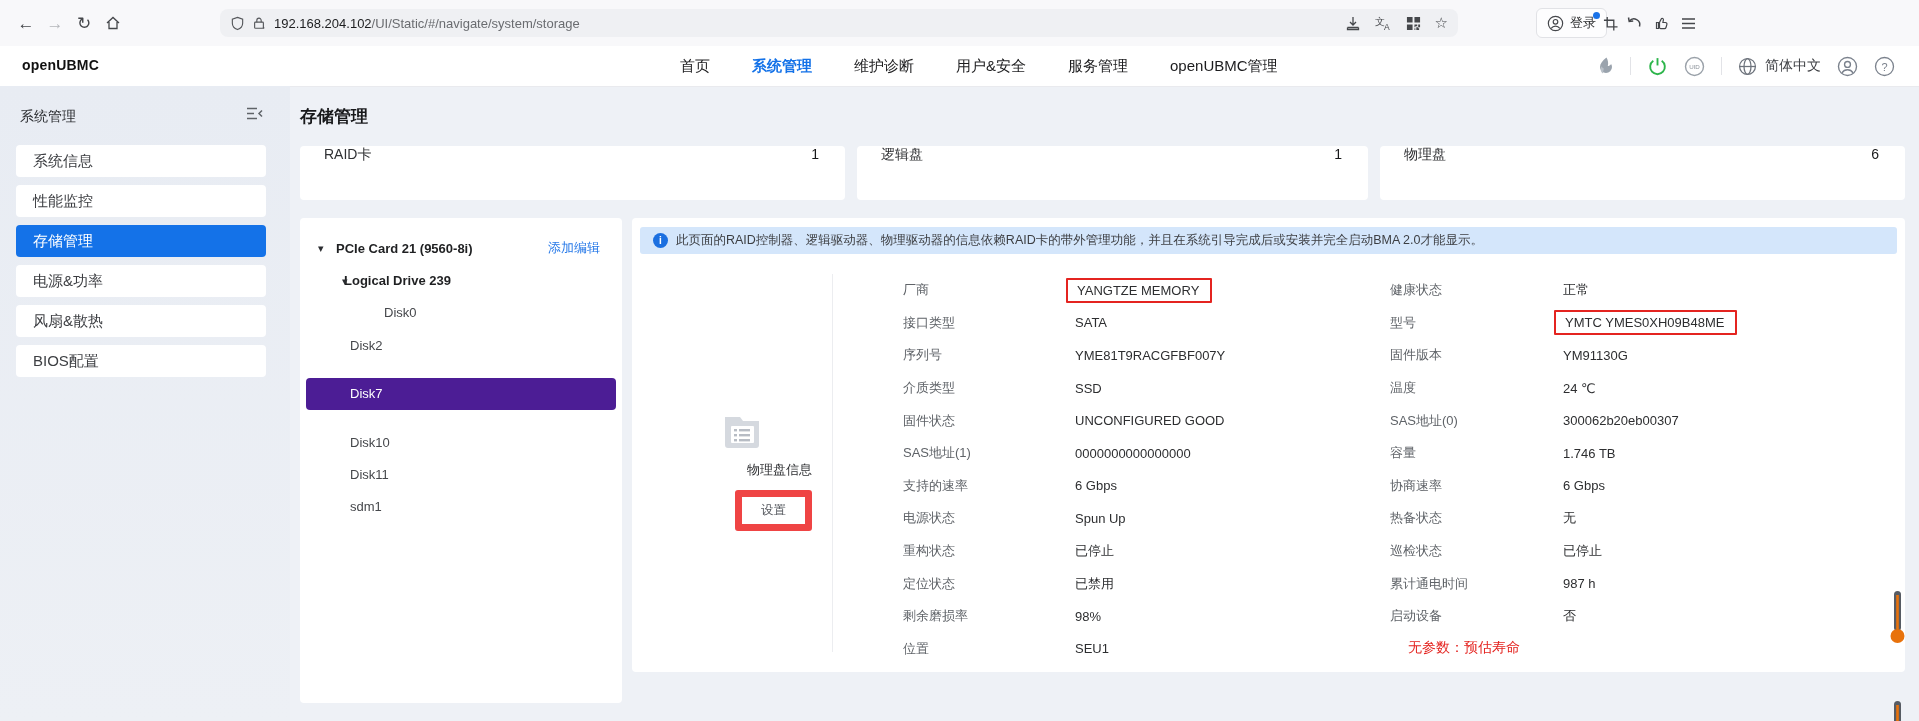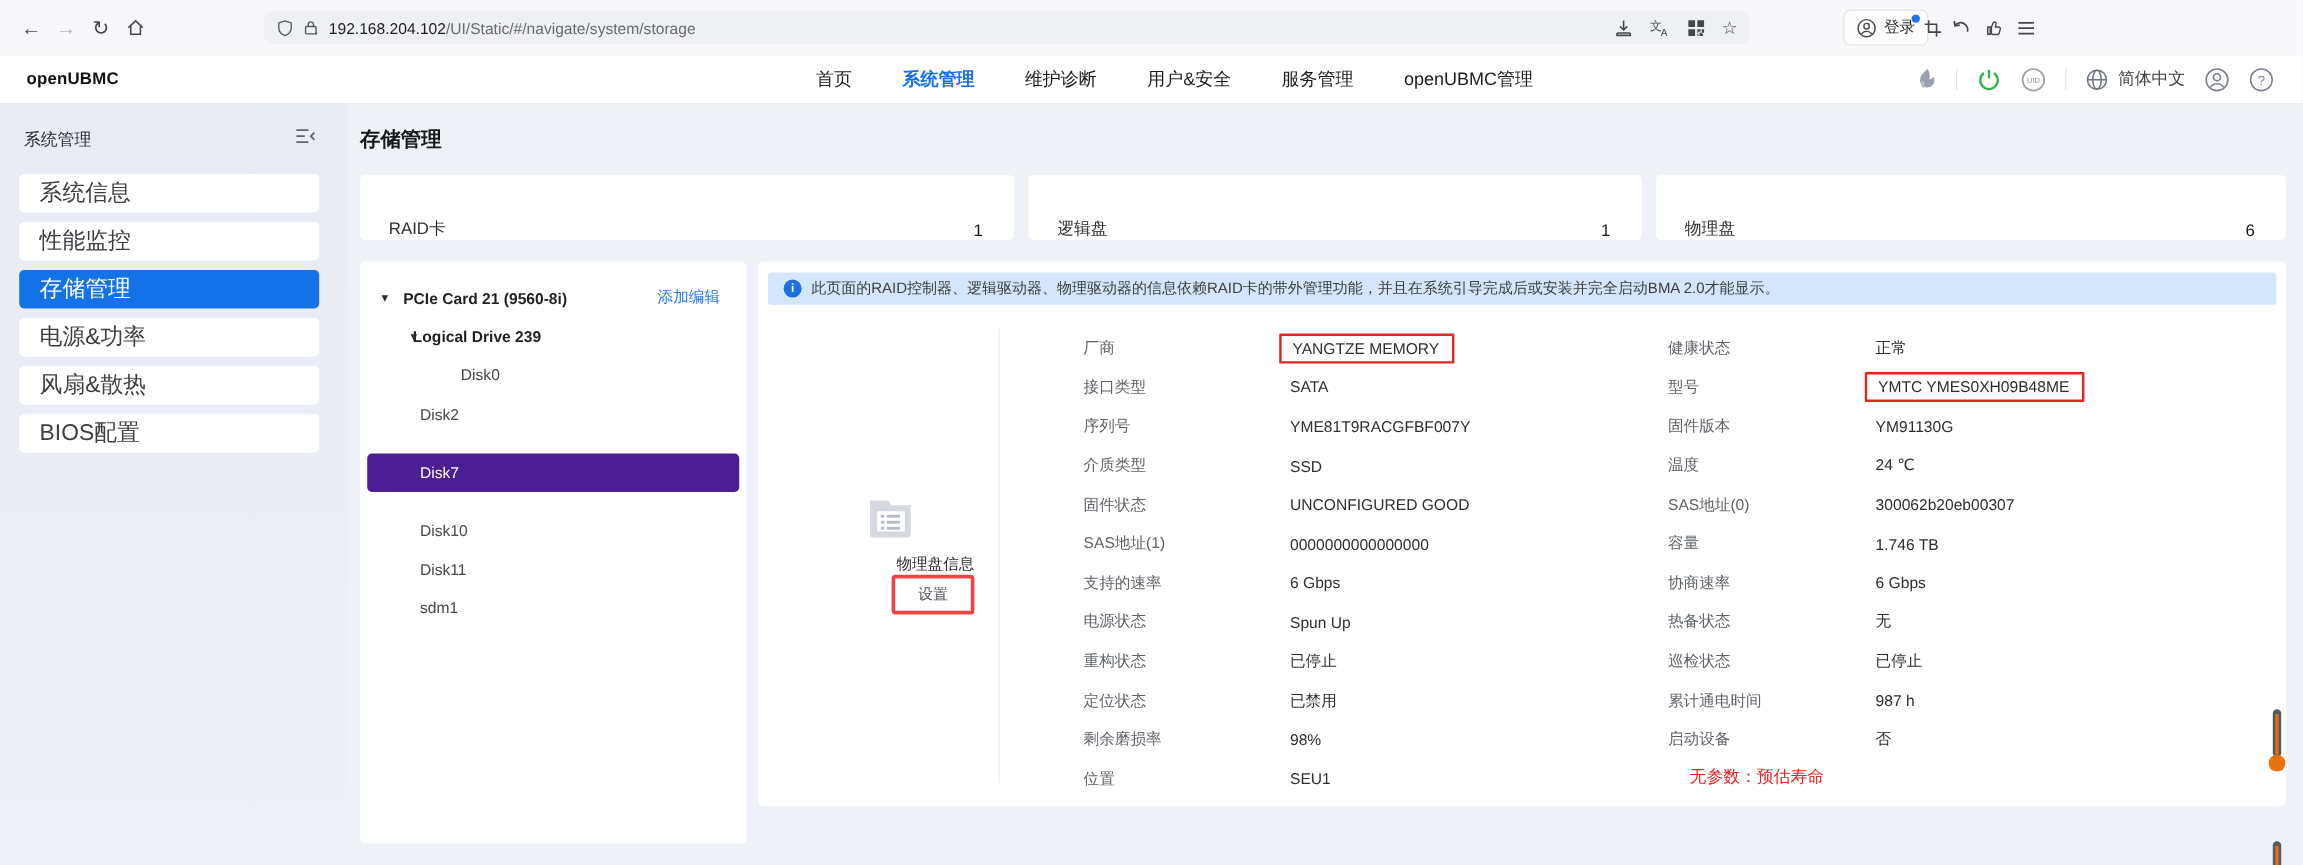--- a/index.html
+++ b/index.html
@@ -29,26 +29,26 @@
   .mainnav .nav-item.active{color:#1472e8;font-weight:bold}
   .hdr-right{position:absolute;right:24px;top:0;height:40px;display:flex;align-items:center;gap:16px}
   .hdr-divider{width:1px;height:18px;background:#e2e3e7}
   .hdr-lang{font-size:14px;color:#3c3e42;margin-left:-8px}
   .hdr-icon{cursor:pointer;display:flex;align-items:center}
   
   .sidebar{position:absolute;left:0;top:86px;width:290px;height:635px;background:linear-gradient(180deg,#e8ecf3,#edf0f5);}
   .side-title{position:absolute;left:20px;top:22px;font-size:14px;color:#2b2d31}
   .side-collapse{position:absolute;left:246px;top:20px;cursor:pointer}
   .side-list{position:absolute;left:16px;top:59px;width:250px}
-  .side-item{height:32px;margin-bottom:8px;background:#ffffff;border-radius:4px;display:flex;align-items:center;padding-left:17px;font-size:19px;color:#3c3e42;cursor:pointer}
+  .side-item{height:32px;margin-bottom:8px;background:#ffffff;border-radius:4px;display:flex;align-items:center;padding-left:17px;font-size:15px;color:#3c3e42;cursor:pointer}
   .side-item.active{background:#1472e8;color:#fff}
   
   .page-title{position:absolute;left:300px;top:105px;font-size:17px;font-weight:bold;color:#17181a}
   .cards{position:absolute;left:300px;top:146px;display:flex;gap:12px}
-  .card{height:54px;background:#fff;border-radius:4px;display:flex;align-items:flex-end;justify-content:space-between;padding:0 26px 0 24px;box-sizing:border-box;cursor:pointer}
+  .card{height:54px;background:#fff;border-radius:4px;display:flex;align-items:flex-start;justify-content:space-between;padding:0 26px 0 24px;box-sizing:border-box;cursor:pointer}
   .card .card-label{font-size:14px;color:#2f3033}
   .card .card-value{font-size:14px;color:#17181a}
   .card.c1{width:545px}.card.c2{width:511px}.card.c3{width:525px}
   
   .tree-panel{position:absolute;left:300px;top:218px;width:322px;height:485px;background:#fff;border-radius:4px;padding-top:14px;box-sizing:border-box}
   .tree-row{height:32.4px;display:flex;align-items:center;position:relative;font-size:13px;color:#45474b;cursor:pointer}
   .tree-row .caret{position:absolute;font-size:11px;color:#2b2d31;top:50%;transform:translateY(-50%)}
   .tree-row.root .t-label{margin-left:36px;color:#1f2022;font-weight:bold}
   .tree-row.ld .t-label{margin-left:44px;color:#1f2022;font-weight:bold}
   .tree-row.disk0 .t-label{margin-left:84px}
@@ -57,21 +57,21 @@
   .tree-row.selected .d-label{margin-left:44px}
   .tree-actions{position:absolute;right:22px;top:50%;transform:translateY(-50%);display:flex;font-size:13px;color:#2779e8}
   .tree-actions span{cursor:pointer}
   
   .detail-panel{position:absolute;left:632px;top:218px;width:1273px;height:454px;background:#fff;border-radius:4px;}
   .banner{position:absolute;left:8px;top:9px;right:8px;height:27px;background:#d4e6fb;border-radius:3px;display:flex;align-items:center;padding-left:13px;box-sizing:border-box}
   .info-dot{width:15px;height:15px;border-radius:50%;background:#1b6fe0;color:#fff;font-size:10px;font-weight:bold;display:flex;align-items:center;justify-content:center;font-style:normal;flex:0 0 auto}
   .banner-text{margin-left:8px;font-size:12.5px;color:#3c3e42}
   .disk-summary{position:absolute;left:40px;top:192px;width:140px;text-align:right}
   .disk-summary .ds-label{margin-top:9px;font-size:13px;color:#2f3033}
-  .ds-btn{display:inline-block;padding:5px 19px;border:3px solid #ef4444;border-radius:3px;background:#fff;font-size:12.5px;color:#55585e;cursor:pointer}
+  .ds-btn{margin-top:11px;display:inline-block;padding:5px 19px;border:7px solid #ef4444;border-radius:3px;background:#fff;font-size:12.5px;color:#55585e;cursor:pointer}
   .v-divider{position:absolute;left:200px;top:56px;width:1px;height:378px;background:#ecedf0}
   .dcol{position:absolute;top:56px}
   .dcol.col1{left:271px;width:475px}
   .dcol.col2{left:758px;width:500px}
   .drow{height:32.6px;display:flex;align-items:center}
   .dlabel{width:172px;flex:0 0 auto;font-size:13px;color:#5f6368}
   .col2 .dlabel{width:173px}
   .dvalue{font-size:13px;color:#2d2e30;white-space:nowrap}
   .dvalue.hl{border:2px solid #e42420;padding:3px 11px 3px 9px;margin:-5px 0 -5px -9px;border-radius:1px}
   .param-note{position:absolute;left:776px;top:421px;font-size:14px;color:#e42420}

